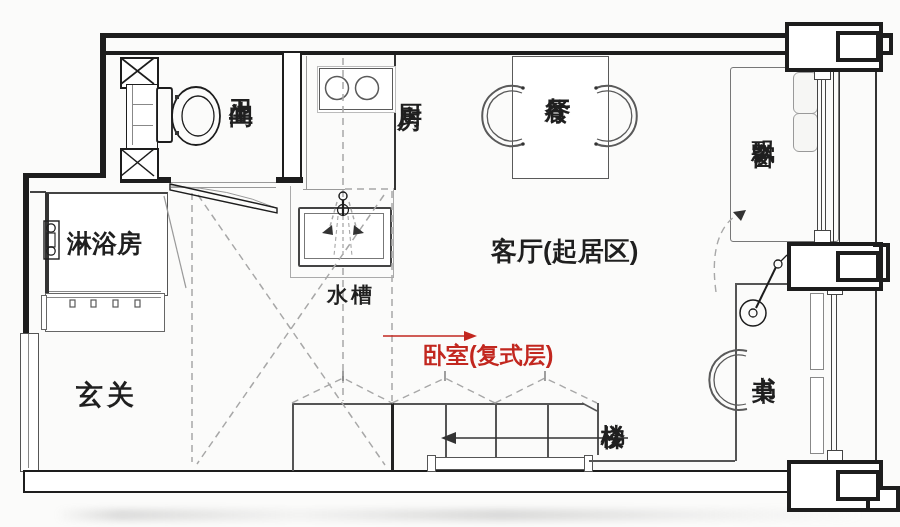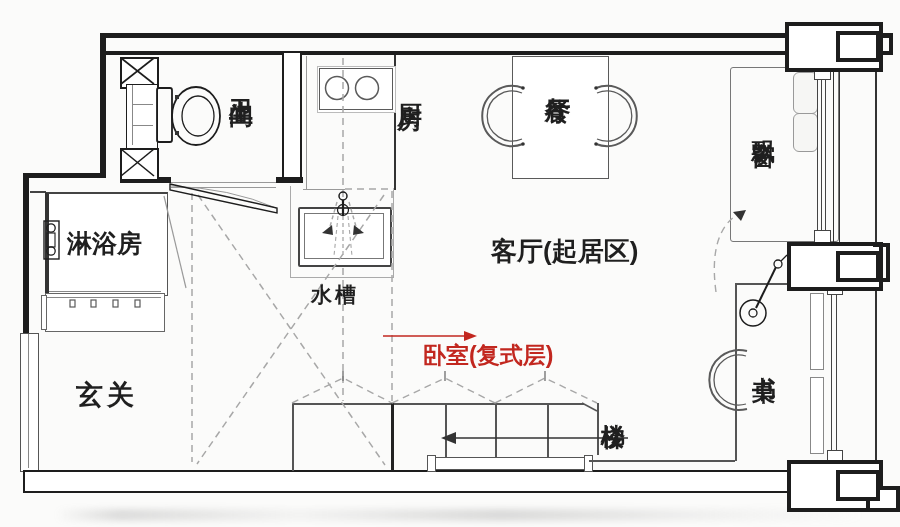--- a/index.html
+++ b/index.html
@@ -242,20 +242,20 @@
       <line x1="383" y1="336" x2="466" y2="336" class="s-red" stroke-width="1.6"></line>
       <polygon points="477,336 464,331 464,341" class="f-red"></polygon>
     </g>
   </svg>
 
   <div class="lbl v" style="left:227px;top:79px;font-size:24px">卫生间</div>
   <div class="lbl v" style="left:396px;top:83px;font-size:25px">厨房</div>
   <div class="lbl v" style="left:543px;top:77px;font-size:26px">餐厅</div>
   <div class="lbl v" style="left:749px;top:121px;font-size:24px">飘窗</div>
   <div class="lbl" style="left:67px;top:229px;font-size:25px">淋浴房</div>
-  <div class="lbl" style="left:311px;top:283px;font-size:21px;letter-spacing:3px">水槽</div>
+  <div class="lbl" style="left:327px;top:283px;font-size:21px;letter-spacing:3px">水槽</div>
   <div class="lbl" style="left:491px;top:237px;font-size:26px">客厅(起居区)</div>
   <div class="lbl red" style="left:423px;top:343px;font-size:23px">卧室(复式层)</div>
   <div class="lbl" style="left:76px;top:380px;font-size:27px;letter-spacing:4px">玄关</div>
   <div class="lbl v" style="left:750px;top:357px;font-size:24px">书桌</div>
   <div class="lbl v" style="left:599px;top:404px;font-size:24px">楼梯</div>
 
 </div>
 
 </body></html>

